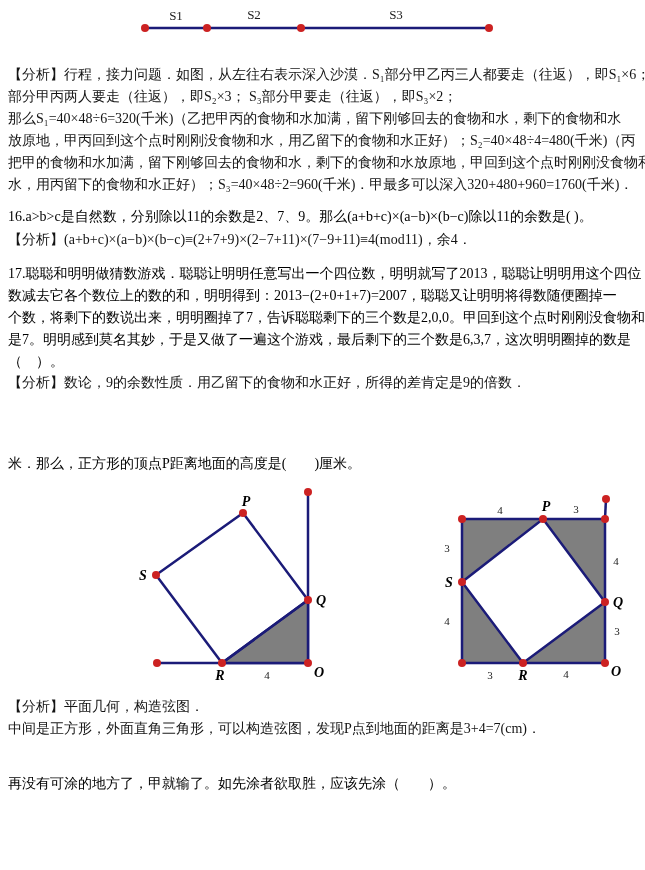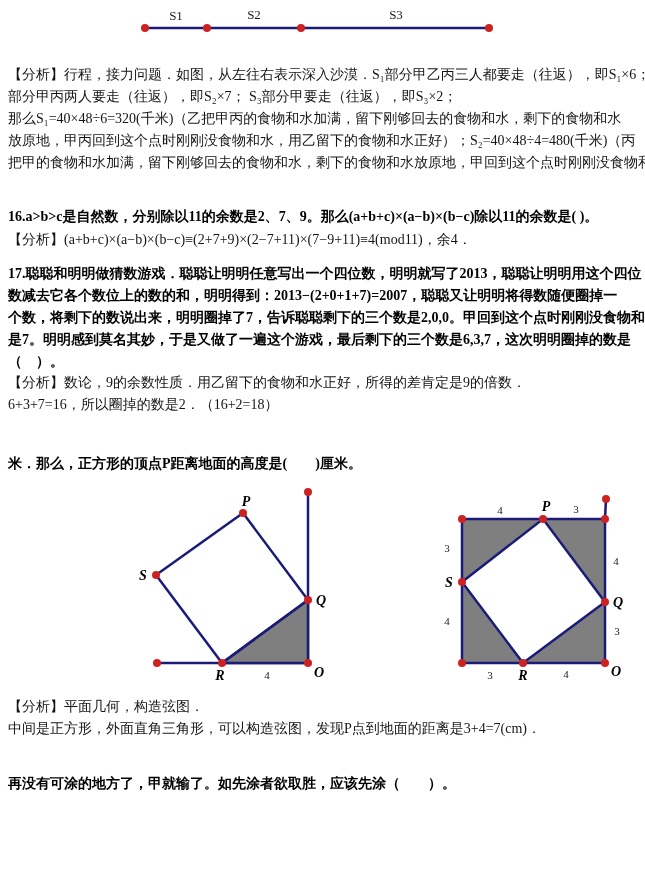--- a/index.html
+++ b/index.html
@@ -1,20 +1,20 @@
 <!DOCTYPE html>
 <html><head>
 <meta charset="utf-8">
 <style>
   html,body{margin:0;padding:0;background:#ffffff;}
   #page{position:relative;width:645px;height:870px;background:#ffffff;overflow:hidden;
         font-family:"Liberation Serif","DejaVu Serif",serif;color:#000;border-radius:19px;}
   .txt{position:absolute;left:8px;width:634px;white-space:nowrap;overflow:visible;
        font-size:14px;line-height:22px;}
-  .prob{font-weight:700;color:#000;}
+  .prob{font-weight:400;color:#000;}
   .ana{font-weight:400;color:#141414;}
   svg{position:absolute;left:0;}
   .vlabel{font:italic 700 14px "Liberation Serif",serif;fill:#000;}
   .numlabel{font:400 11px "Liberation Serif",serif;fill:#1a1a1a;}
   .slabel{font:400 13px "Liberation Serif",serif;fill:#1a1a1a;}
 </style>
 </head>
 <body>
 
 <div id="page">
@@ -24,35 +24,35 @@
     <circle cx="145" cy="28" r="4" fill="#cc2222"></circle>
     <circle cx="207" cy="28" r="4" fill="#cc2222"></circle>
     <circle cx="301" cy="28" r="4" fill="#cc2222"></circle>
     <circle cx="489" cy="28" r="4" fill="#cc2222"></circle>
     <text class="slabel" x="176" y="20" text-anchor="middle">S1</text>
     <text class="slabel" x="254" y="19" text-anchor="middle">S2</text>
     <text class="slabel" x="396" y="19" text-anchor="middle">S3</text>
   </svg>
 
   <div class="txt ana" style="top:64px">【分析】行程，接力问题．如图，从左往右表示深入沙漠．S₁部分甲乙丙三人都要走（往返），即S₁×6；S₂</div>
-  <div class="txt ana" style="top:86px">部分甲丙两人要走（往返），即S₂×7；  S₃部分甲要走（往返），即S₃×2；</div>
+  <div class="txt ana" style="top:86px">部分甲丙两人要走（往返），即S₂×3；  S₃部分甲要走（往返），即S₃×2；</div>
   <div class="txt ana" style="top:108px">那么S₁=40×48÷6=320(千米)（乙把甲丙的食物和水加满，留下刚够回去的食物和水，剩下的食物和水</div>
   <div class="txt ana" style="top:130px">放原地，甲丙回到这个点时刚刚没食物和水，用乙留下的食物和水正好）；S₂=40×48÷4=480(千米)（丙</div>
   <div class="txt ana" style="top:152px">把甲的食物和水加满，留下刚够回去的食物和水，剩下的食物和水放原地，甲回到这个点时刚刚没食物和</div>
+  <div class="txt ana" style="top:174px">水，用丙留下的食物和水正好）；S₃=40×48÷2=960(千米)．甲最多可以深入320+480+960=1760(千米)．</div>
 
   <div class="txt prob" style="top:206px">16.a&gt;b&gt;c是自然数，分别除以11的余数是2、7、9。那么(a+b+c)×(a−b)×(b−c)除以11的余数是(      )。</div>
   <div class="txt ana" style="top:229px">【分析】(a+b+c)×(a−b)×(b−c)≡(2+7+9)×(2−7+11)×(7−9+11)≡4(mod11)，余4．</div>
 
   <div class="txt prob" style="top:263px">17.聪聪和明明做猜数游戏．聪聪让明明任意写出一个四位数，明明就写了2013，聪聪让明明用这个四位</div>
   <div class="txt prob" style="top:285px">数减去它各个数位上的数的和，明明得到：2013−(2+0+1+7)=2007，聪聪又让明明将得数随便圈掉一</div>
   <div class="txt prob" style="top:307px">个数，将剩下的数说出来，明明圈掉了7，告诉聪聪剩下的三个数是2,0,0。甲回到这个点时刚刚没食物和</div>
   <div class="txt prob" style="top:329px">是7。明明感到莫名其妙，于是又做了一遍这个游戏，最后剩下的三个数是6,3,7，这次明明圈掉的数是</div>
   <div class="txt prob" style="top:351px">（　）。</div>
   <div class="txt ana" style="top:372px">【分析】数论，9的余数性质．用乙留下的食物和水正好，所得的差肯定是9的倍数．</div>
-  <div class="txt ana" style="top:394px">6+3+7=16，所以圈掉的数是2．（16+2=18）</div>
 
   <div class="txt prob" style="top:453px">米．那么，正方形的顶点P距离地面的高度是(　　)厘米。</div>
 
   <svg style="top:480px" width="645" height="220" viewBox="0 0 645 220">
 
     <g>
       <line x1="308" y1="12" x2="308" y2="183" stroke="#1b1b78" stroke-width="2.5"></line>
       <line x1="157" y1="183" x2="308" y2="183" stroke="#1b1b78" stroke-width="2.5"></line>
       <polygon points="222,183 308,120 308,183" fill="#7f7f7f" stroke="#1b1b78" stroke-width="2.5"></polygon>
       <polygon points="243,33 308,120 222,183 156,95" fill="#ffffff" fill-opacity="0" stroke="#1b1b78" stroke-width="2.5"></polygon>

